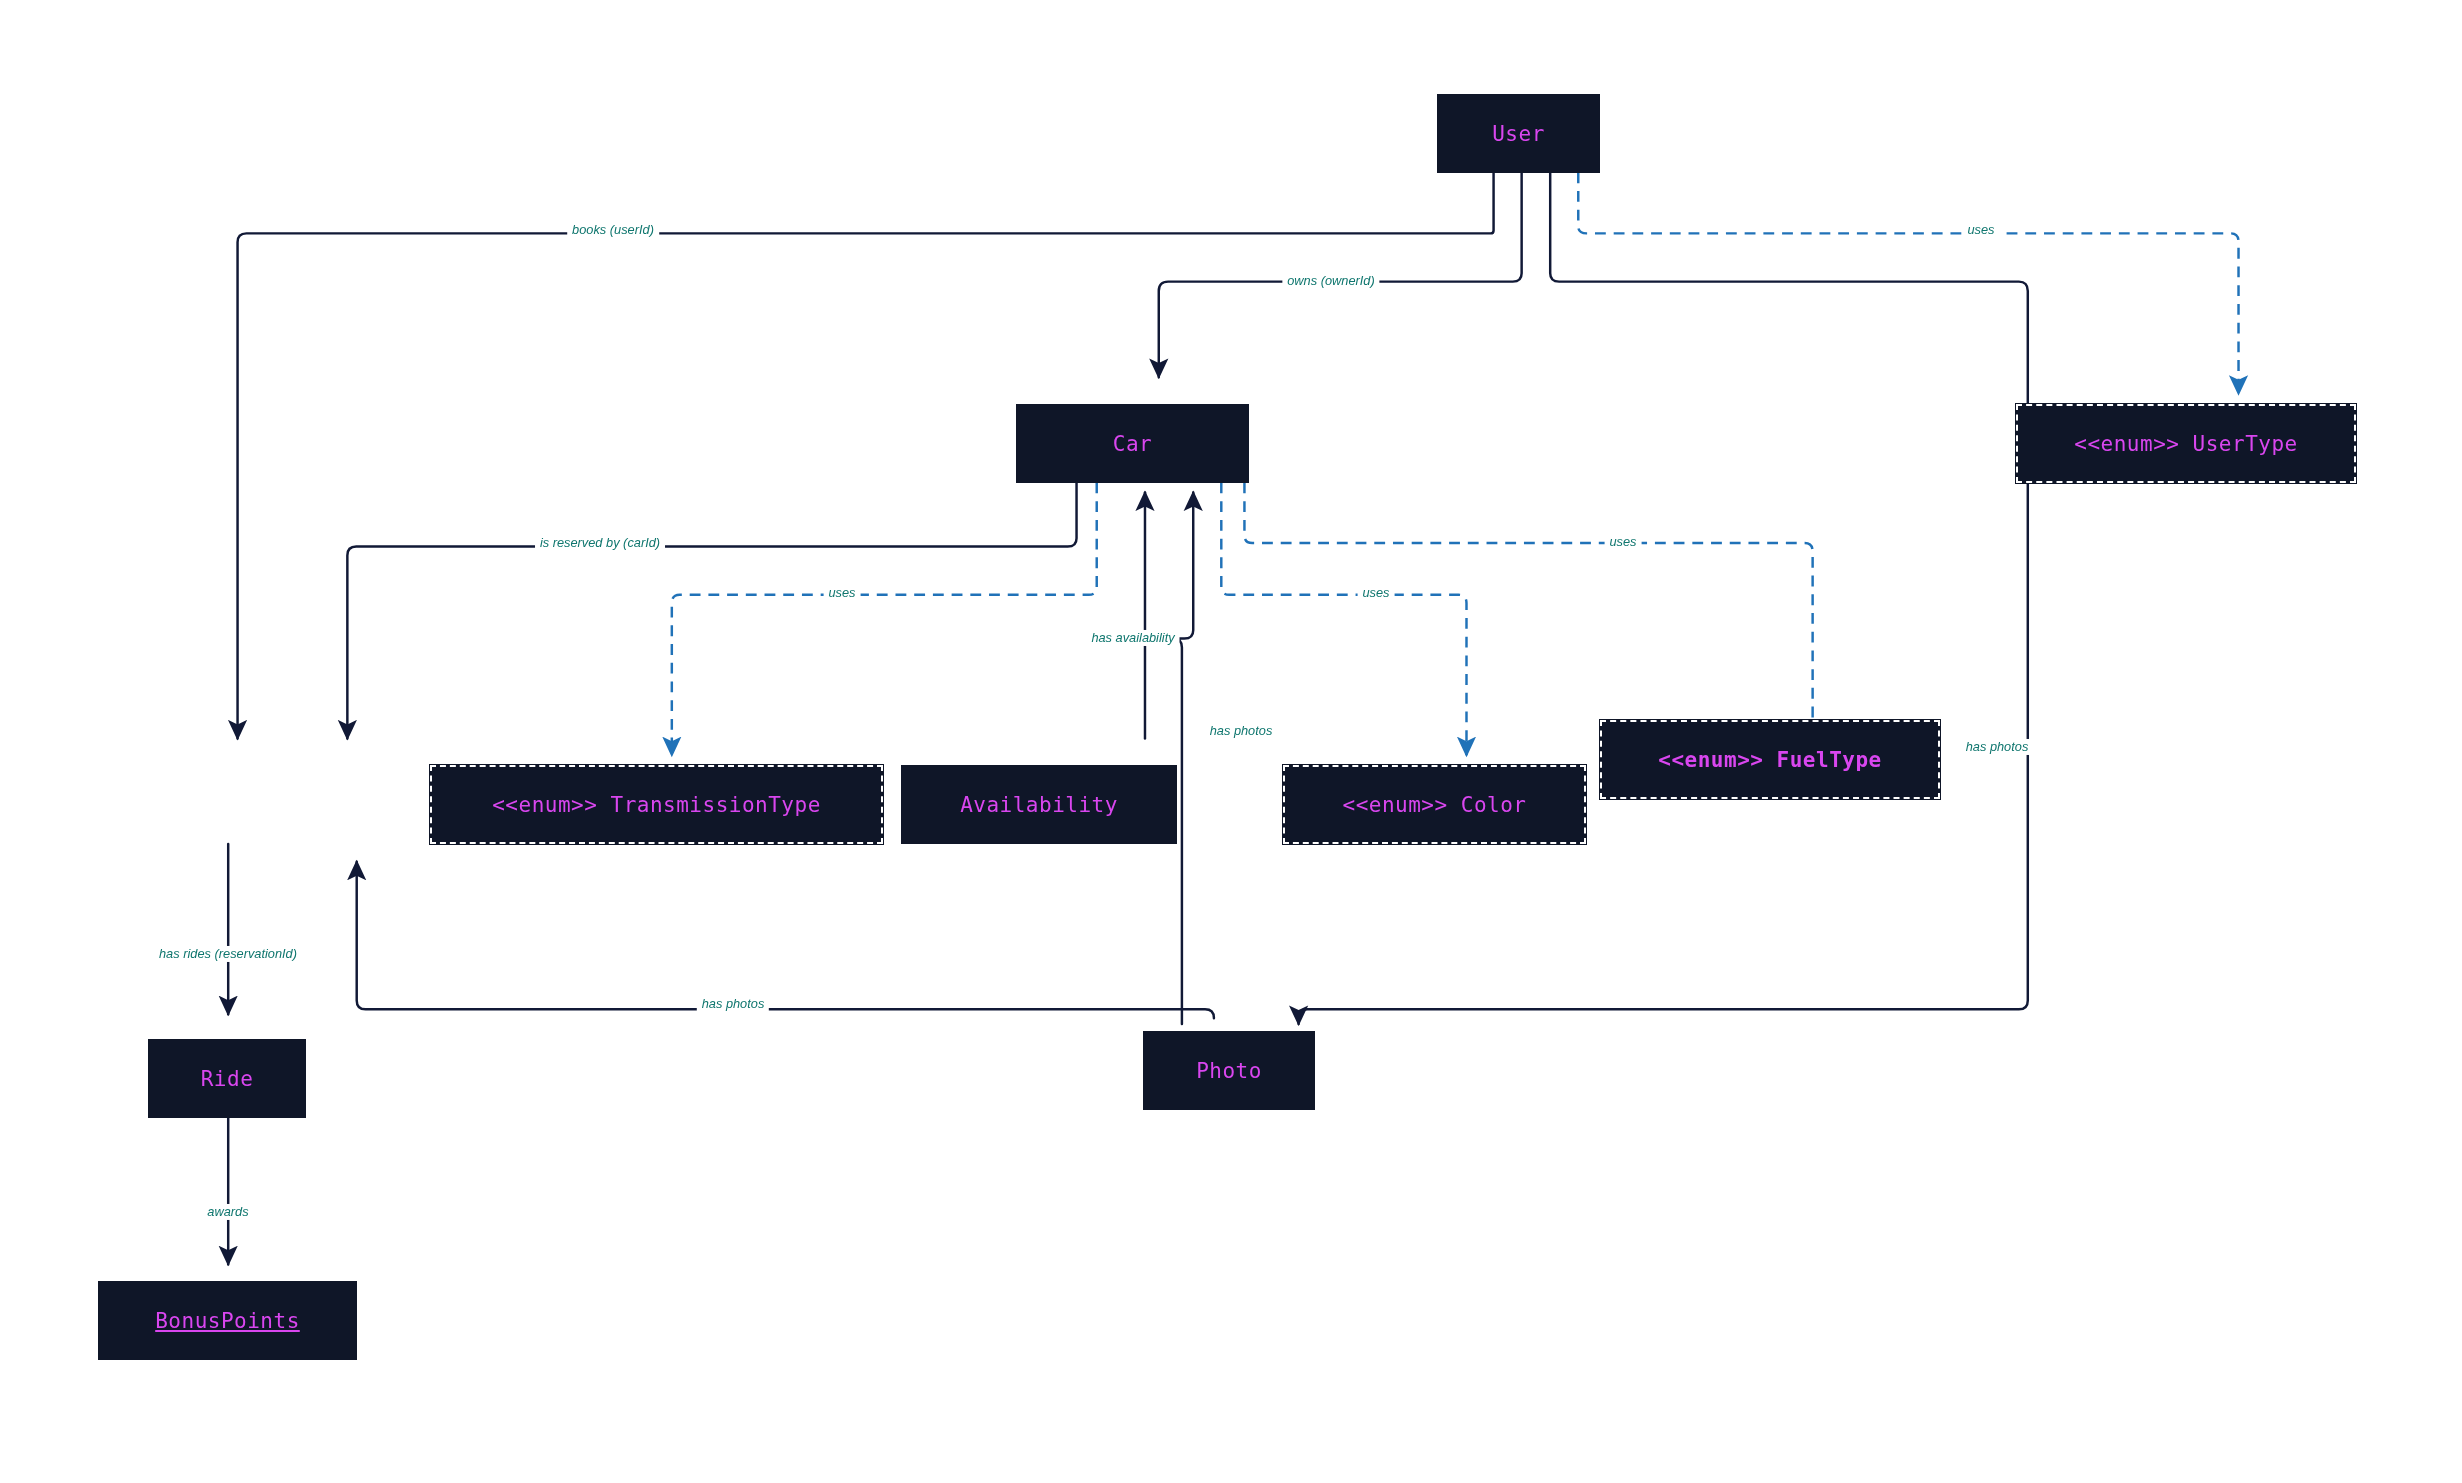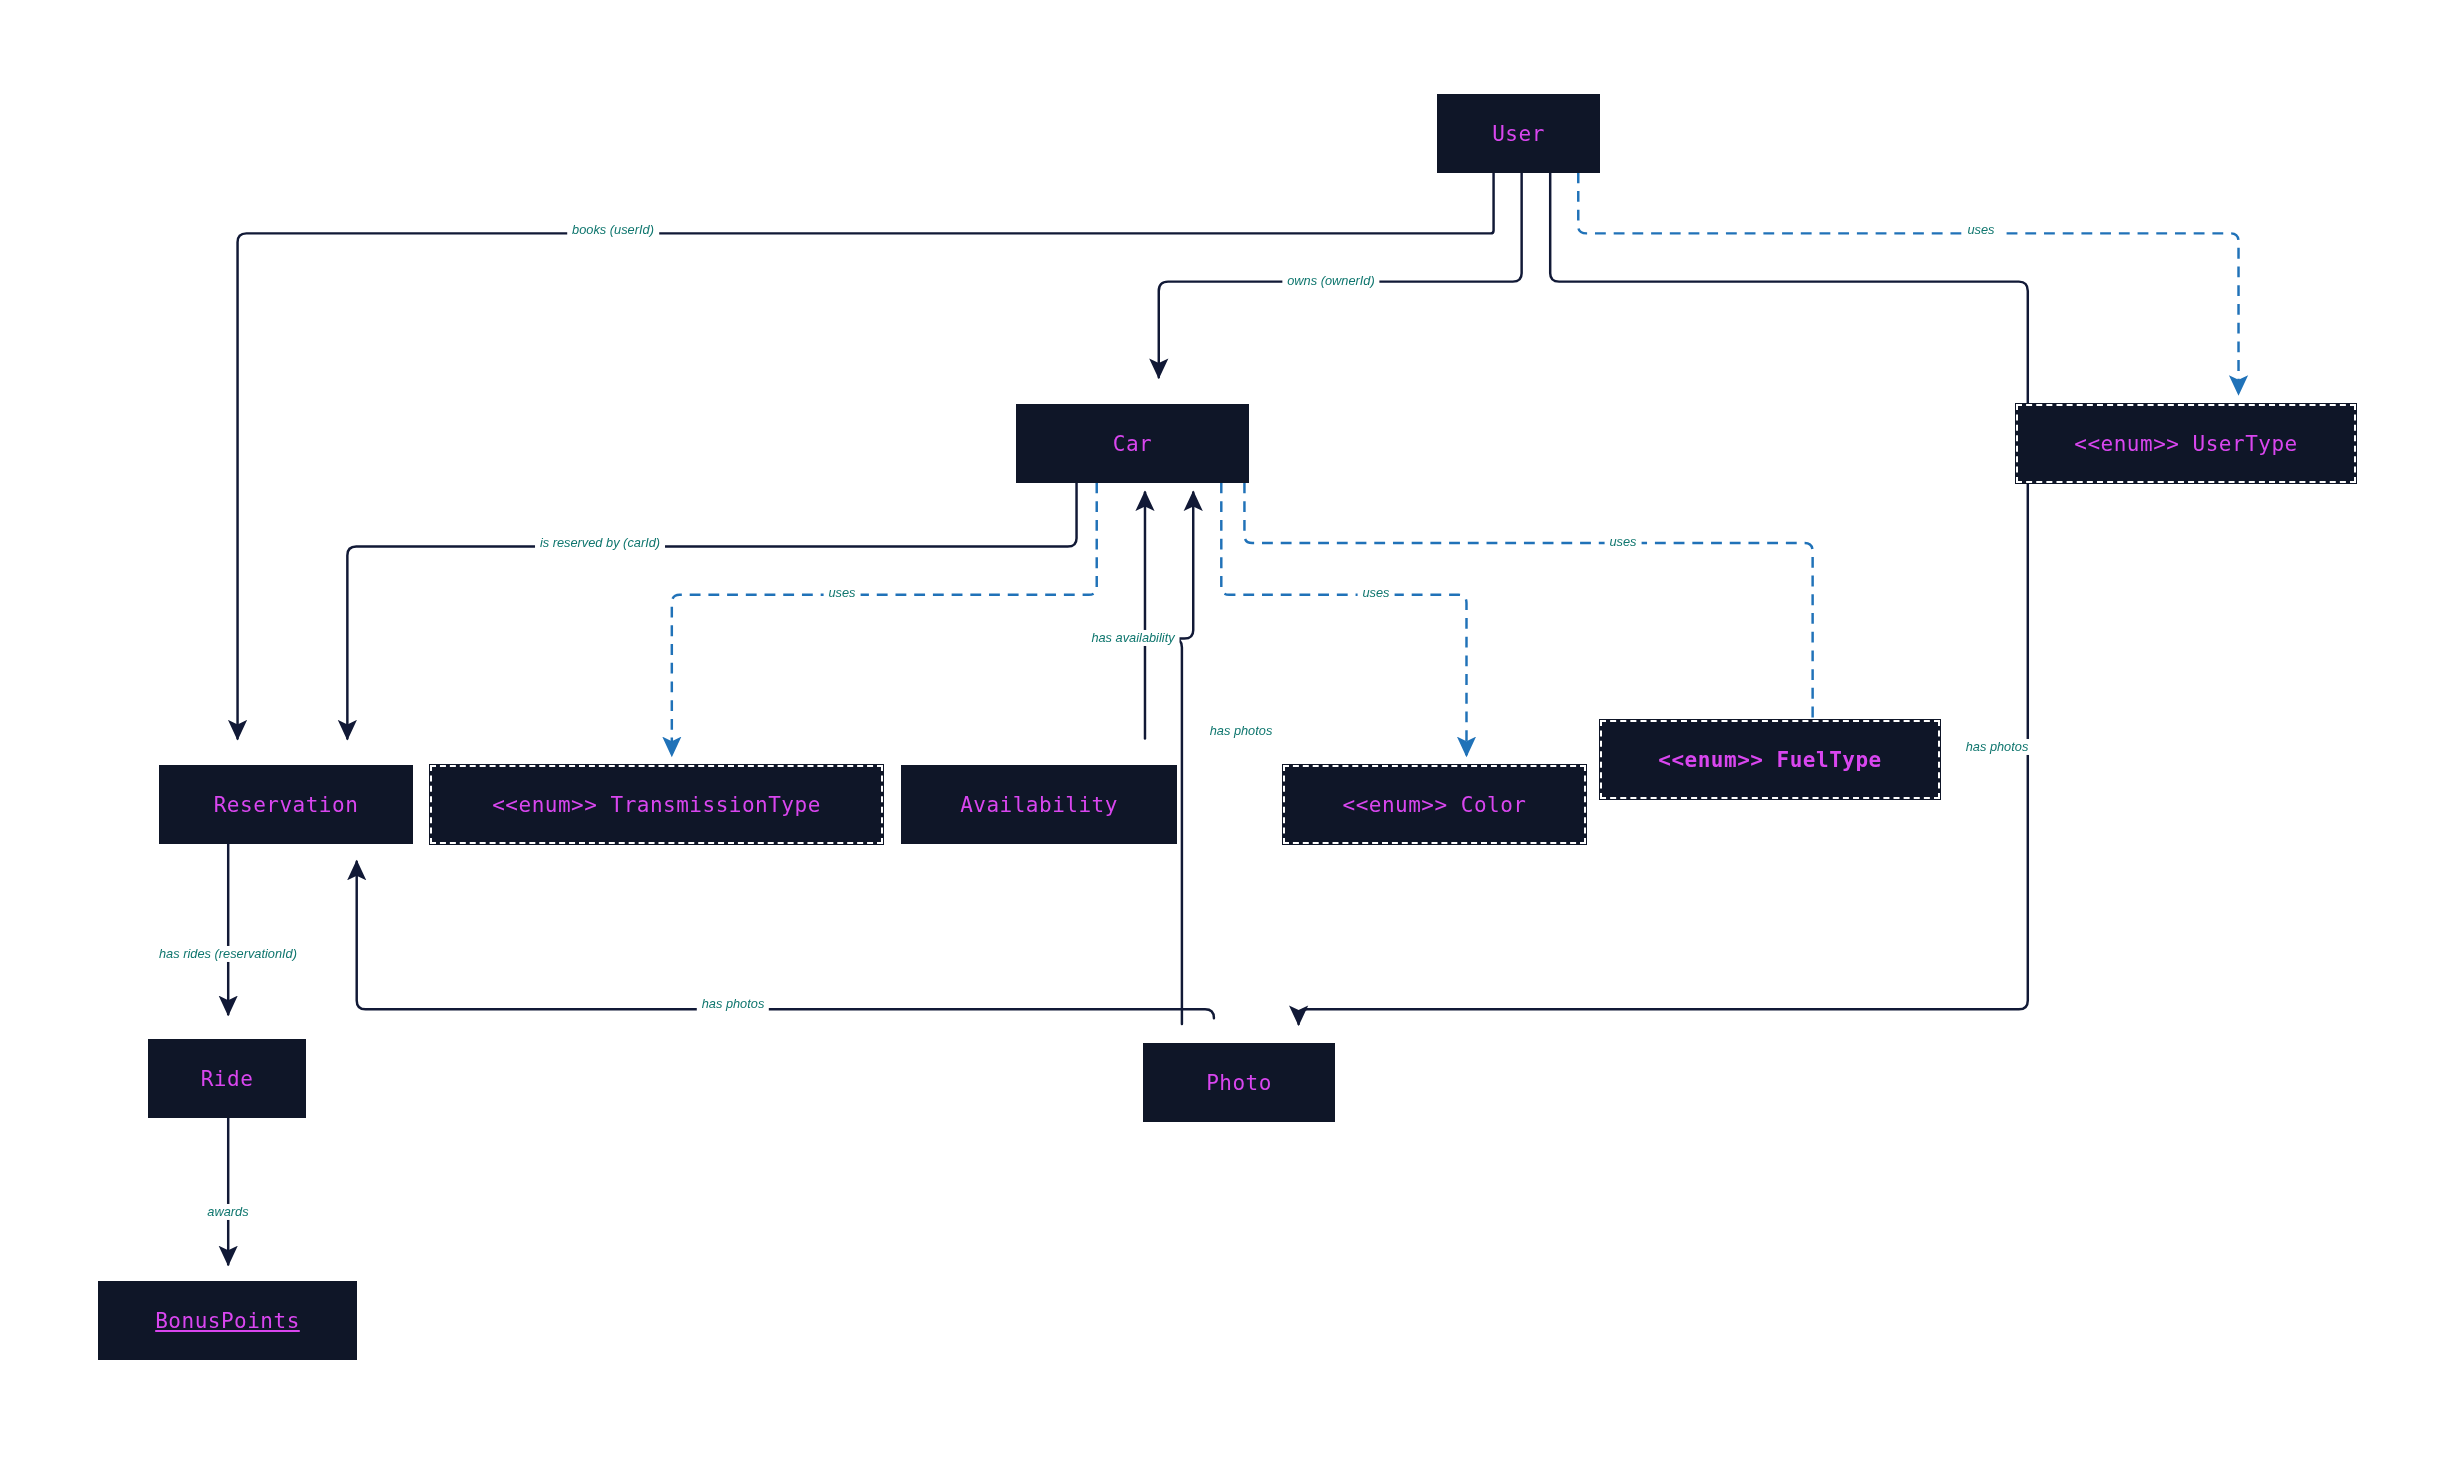--- a/index.html
+++ b/index.html
@@ -93,23 +93,20 @@
   </div>
 
   <div class="node enum" style="left:2016px;top:404px;width:340px;height:79px;">
     <span>&lt;&lt;enum&gt;&gt; UserType</span>
   </div>
 
   <div class="node" style="left:1016px;top:404px;width:233px;height:79px;">
     <span>Car</span>
   </div>
 
-  <div class="node" style="left:159px;top:765px;width:254px;height:79px;">
-    <span>Reservation</span>
-  </div>
 
   <div class="node enum" style="left:430px;top:765px;width:453px;height:79px;">
     <span>&lt;&lt;enum&gt;&gt; TransmissionType</span>
   </div>
 
   <div class="node" style="left:901px;top:765px;width:276px;height:79px;">
     <span>Availability</span>
   </div>
 
   <div class="node enum" style="left:1283px;top:765px;width:303px;height:79px;">
@@ -117,21 +114,21 @@
   </div>
 
   <div class="node enum" style="left:1600px;top:720px;width:340px;height:79px;font-weight:bold;">
     <span>&lt;&lt;enum&gt;&gt; FuelType</span>
   </div>
 
   <div class="node" style="left:148px;top:1031px;width:158px;height:79px;margin-top:8px;">
     <span>Ride</span>
   </div>
 
-  <div class="node" style="left:1143px;top:1031px;width:192px;height:79px;margin-top:12px;">
+  <div class="node" style="left:1143px;top:1031px;width:172px;height:79px;">
     <span>Photo</span>
   </div>
 
   <div class="node" style="left:98px;top:1281px;width:259px;height:79px;text-decoration:underline;">
     <span>BonusPoints</span>
   </div>
 
   <div class="edge-label" style="left:613px;top:230px;">books (userId)</div>
 
   <div class="edge-label" style="left:1331px;top:281px;">owns (ownerId)</div>

